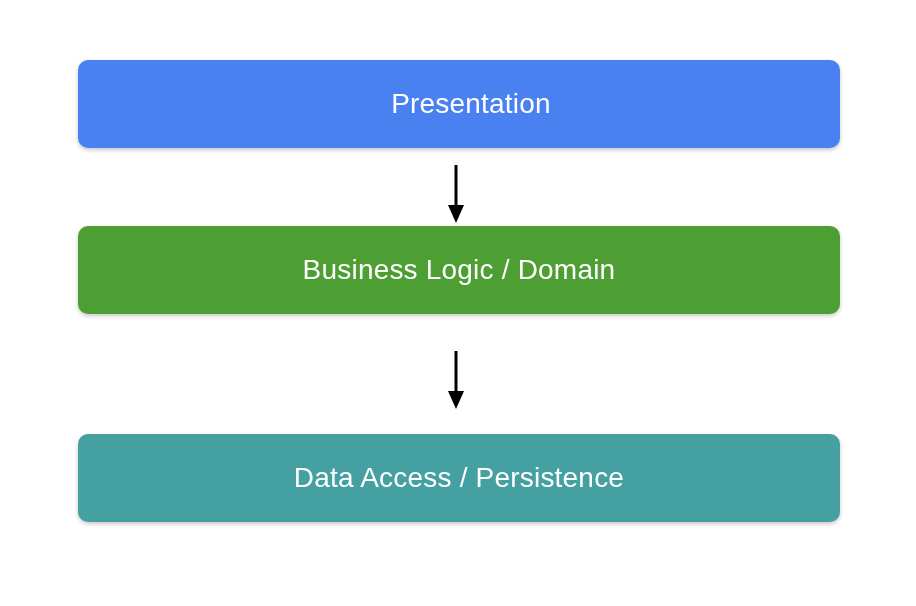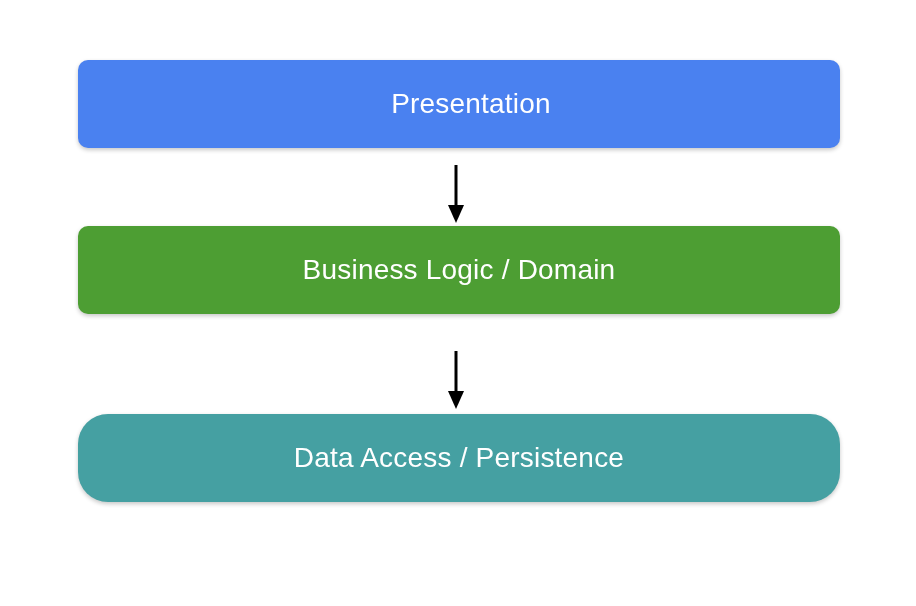--- a/index.html
+++ b/index.html
@@ -31,21 +31,21 @@
     color: #ffffff;
     font-size: 28px;
     font-weight: 400;
     letter-spacing: 0.2px;
     text-align: center;
     line-height: 1;
     user-select: none;
   }
   .box-presentation { top: 60px; }
   .box-business     { top: 226px; }
-  .box-data         { top: 414px; border-radius: 30px; }
+  .box-data         { top: 434px; }
   .arrow {
     position: absolute;
     left: 444px;
     width: 24px;
     height: 58px;
   }
   .arrow-1 { top: 165px; }
   .arrow-2 { top: 351px; }
   .arrow svg { display: block; }
 </style>

